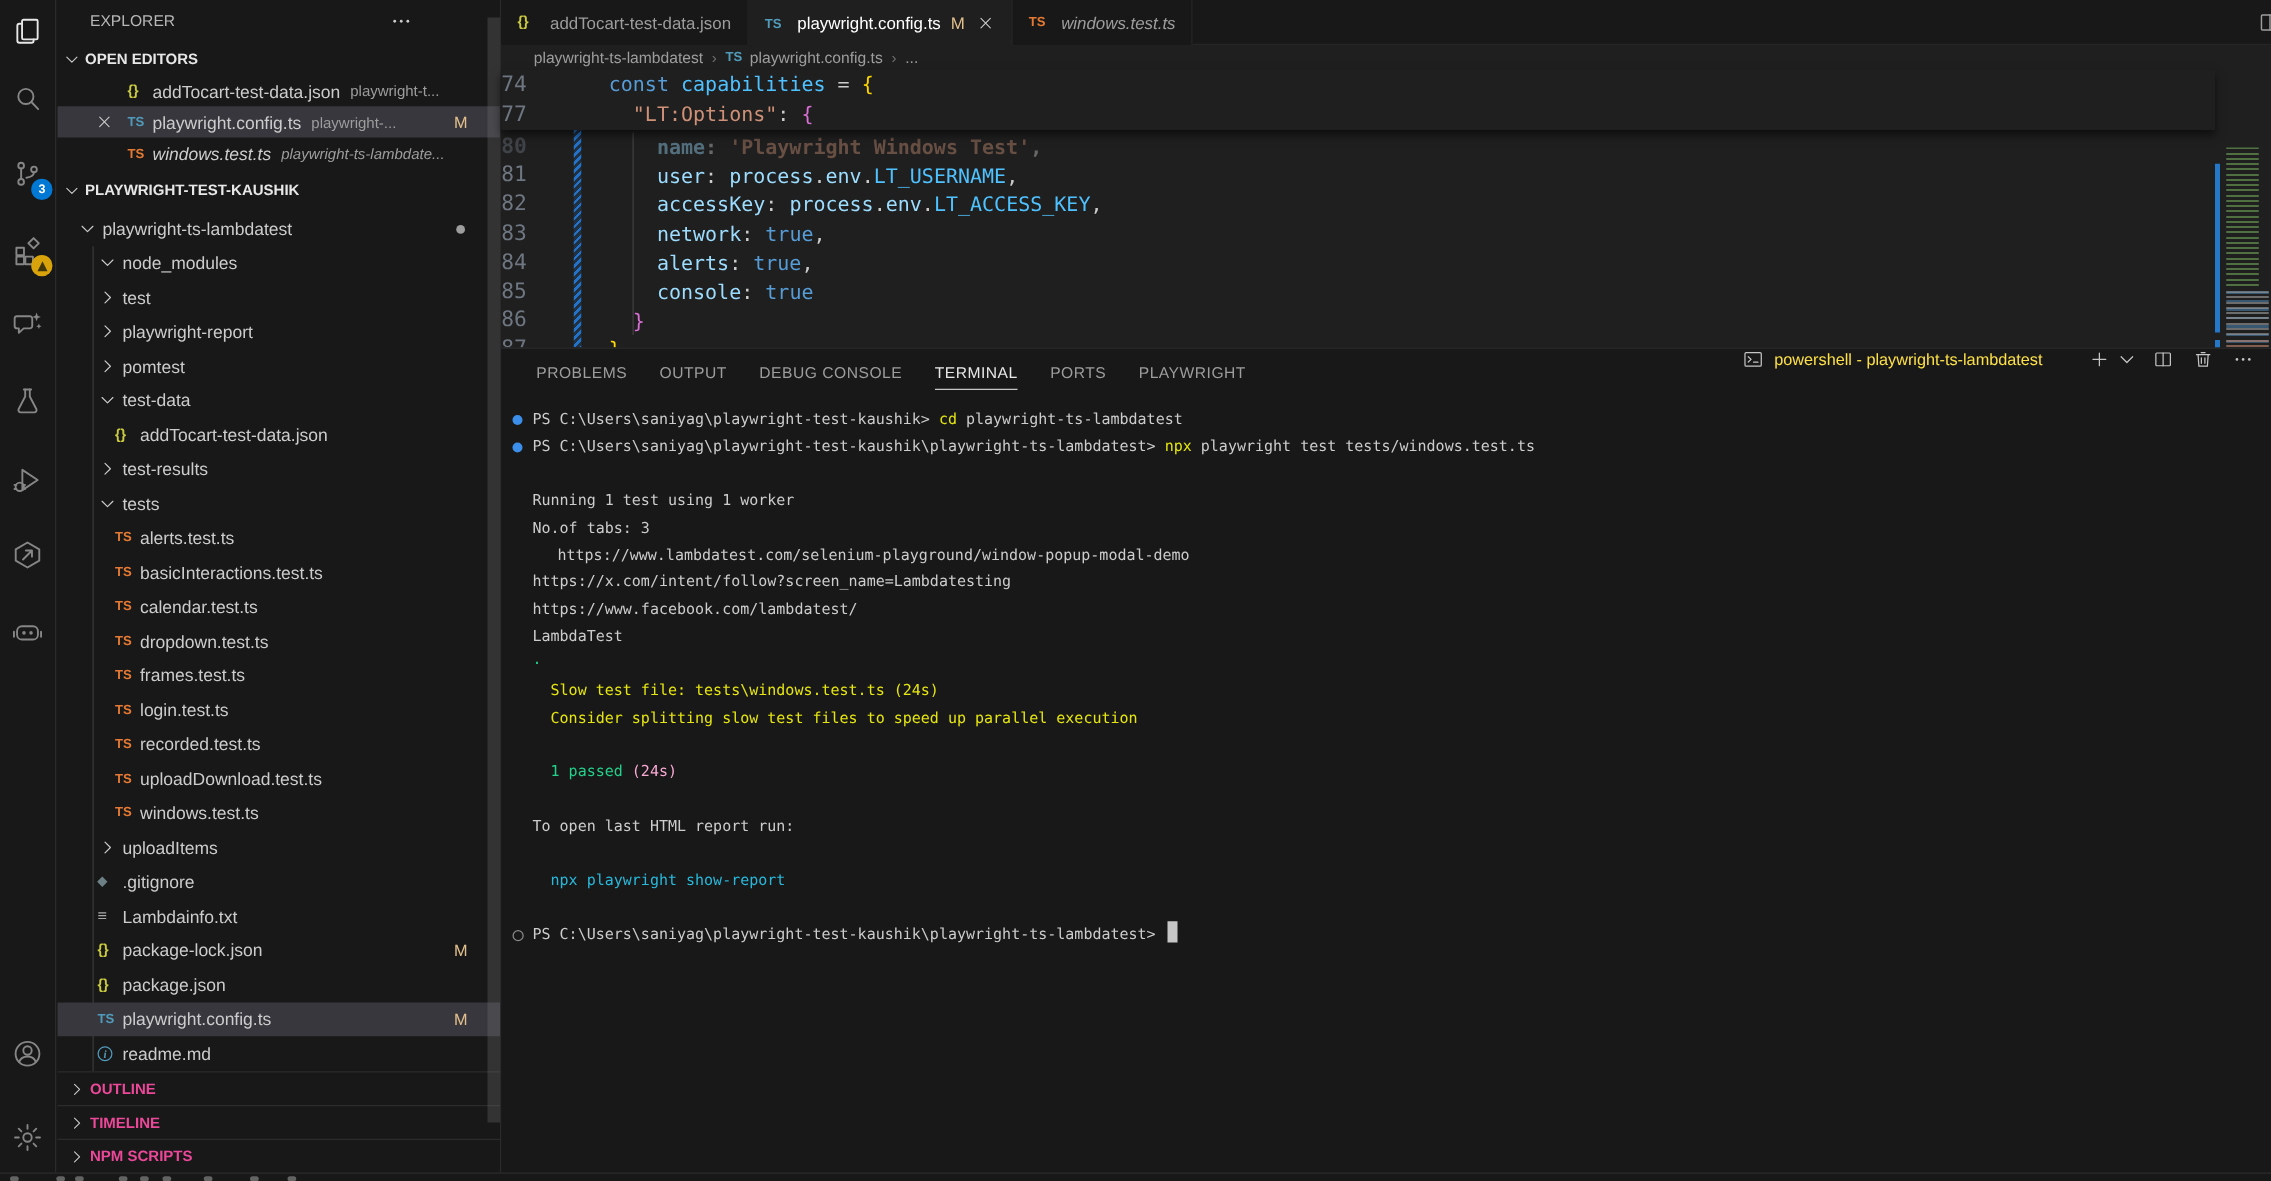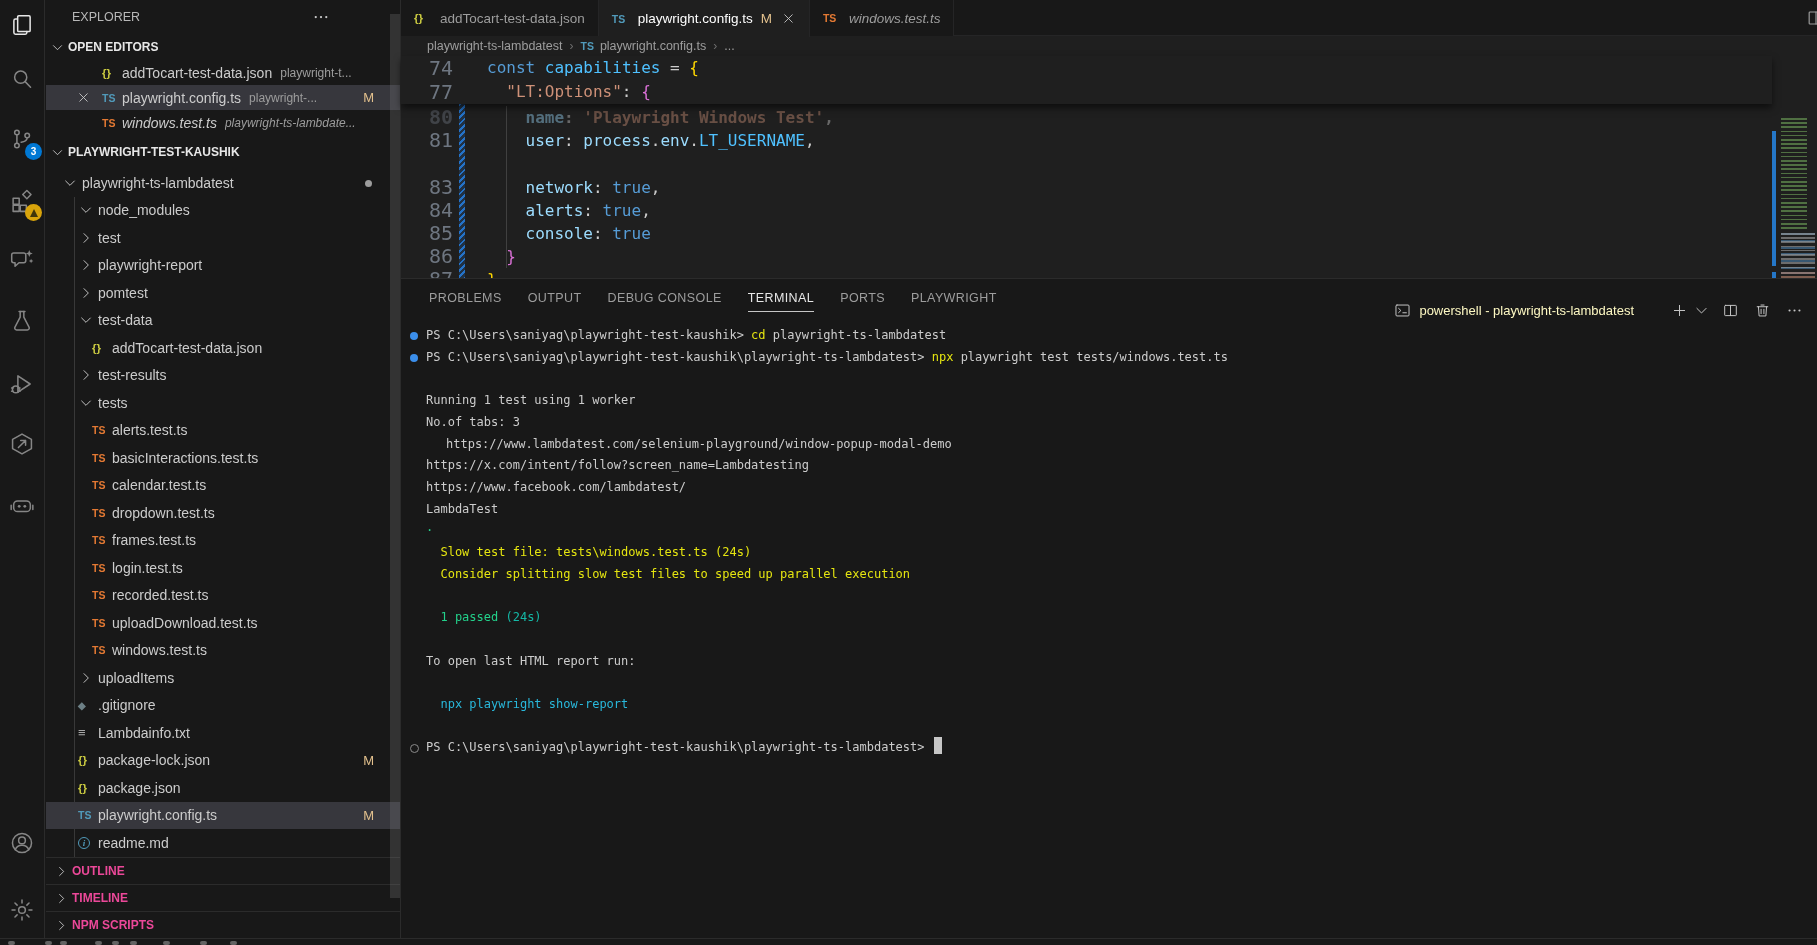--- a/index.html
+++ b/index.html
@@ -70,21 +70,21 @@
   #edactions{position:absolute;right:-9px;top:8px;width:20px;height:20px;color:#9d9d9d;}
   #edactions svg{width:20px;height:20px}
 
   #crumbs{position:absolute;left:0;top:36px;right:0;height:20px;background:#1f1f1f;display:flex;align-items:center;
           padding-left:26px;font-size:12.5px;color:#9d9d9d;gap:2px;}
   .csep{color:#6e6e6e;margin:0 5px;font-size:12px;}
   #crumbs .fico{width:auto;flex:none;margin-right:4px;}
 
   #ed{position:absolute;left:0;top:56px;right:0;height:222px;background:#1f1f1f;}
   .cline{position:absolute;left:0;right:0;height:23.2px;line-height:23.2px;font-family:"DejaVu Sans Mono",monospace;font-size:16px;}
-  .lnum{position:absolute;left:0;width:52px;text-align:right;color:#6e7681;font-size:20px;}
+  .lnum{position:absolute;left:0;width:52px;color:#6e7681;font-size:17px;}
   .ctext{position:absolute;left:86px;white-space:pre;}
   .dimline{opacity:.42;font-weight:bold;}
   .kw{color:#569cd6}.var{color:#4fc1ff}.prop{color:#9cdcfe}.str{color:#ce9178}.pun{color:#cccccc}.br1{color:#ffd700}.br2{color:#da70d6}
   #sticky{position:absolute;left:0;top:0;right:45px;height:48px;background:#1f1f1f;z-index:4;box-shadow:0 4px 7px rgba(0,0,0,.55);}
   #sticky .cline{position:relative;height:24px;line-height:24px;}
   #code{position:absolute;left:0;top:48px;right:45px;height:174px;overflow:hidden;}
   #hatch{position:absolute;left:58px;top:0;bottom:0;width:6px;
          background:repeating-linear-gradient(135deg,#2472c8 0 2px,rgba(36,114,200,.22) 2px 4.5px);}
   #cguide{position:absolute;left:105px;top:2px;width:1px;height:162px;background:#404040;}
 
@@ -96,31 +96,31 @@
                  repeating-linear-gradient(180deg,rgba(86,156,214,.45) 0 2px,transparent 2px 6.8px);}
   .mm3{background:repeating-linear-gradient(180deg,rgba(206,145,120,.55) 0 1.6px,transparent 1.6px 4.2px),
                  repeating-linear-gradient(180deg,rgba(86,156,214,.4) 0 2.4px,transparent 2.4px 7.6px);}
 
   
   #panel{position:absolute;left:0;top:278px;right:0;height:660px;background:#181818;border-top:1px solid #2b2b2b;box-sizing:border-box;}
   #phead{position:absolute;left:0;top:0;right:0;height:40px;}
   #ptabs{position:absolute;left:28px;top:0;height:40px;display:flex;align-items:center;}
   .ptab{margin-right:26px;font-size:12.5px;letter-spacing:.4px;color:#9d9d9d;height:26px;line-height:24px;cursor:pointer;box-sizing:border-box;}
   .ptab.active{color:#e7e7e7;border-bottom:1px solid #c6c6c6;}
-  #pctl{position:absolute;right:14px;top:0;height:40px;display:flex;align-items:flex-end;color:#fef9c3;}
+  #pctl{position:absolute;right:14px;top:0;height:40px;display:flex;align-items:flex-start;color:#fde047;}
   #pctl .tt{display:flex;align-items:center;gap:8px;font-size:13px;margin-right:22px;cursor:pointer;}
   #pctl .pic{width:17px;height:17px;margin-left:15px;cursor:pointer;color:#c5c5c5;}
   #pctl .pic svg{width:17px;height:17px}
   #pctl .pic.sm{margin-left:5px;width:14px;}
   #term{position:absolute;left:0;top:40px;right:0;bottom:0;font-family:"DejaVu Sans Mono",monospace;font-size:12px;}
   .tline{position:absolute;left:25px;right:8px;height:21.7px;line-height:21.7px;white-space:pre;color:#ccc;}
   .tdec{position:absolute;left:9px;width:8px;height:8px;border-radius:50%;}
   .tdec.ok{background:#3b8eea;}
   .tdec.prompt{background:transparent;border:1px solid #8a8a8a;width:7px;height:7px;}
-  .fg{color:#cccccc}.yel{color:#e5e510}.grn{color:#23d18b}.cyn{color:#29b8db}.dim{color:#14b8a6}
+  .fg{color:#cccccc}.yel{color:#e5e510}.grn{color:#23d18b}.cyn{color:#29b8db}.dim{color:#f9a8d4}
   .tcur{display:inline-block;width:8px;height:17px;background:#c6c6c6;vertical-align:text-bottom;margin-left:2px;}
 
   
   #status{position:absolute;left:0;bottom:0;width:1817px;height:7px;background:#181818;border-top:1px solid #2b2b2b;overflow:hidden;box-sizing:border-box;}
   .sblob{position:absolute;top:2px;height:4px;border-radius:2px;background:rgba(190,190,190,.45);}
 </style>
 </head>
 <body>
 
 <div id="app">
@@ -459,20 +459,24 @@
       <div id="code">
         <div id="hatch"></div>
         <div id="cguide"></div>
       <div class="cline dimline" style="top: 2px;">
             <span class="lnum">80</span>
             <span class="ctext"><span class="pun">    </span><span class="prop">name</span><span class="pun">: </span><span class="str">'Playwright Windows Test'</span><span class="pun">,</span></span>
           </div>
           <div class="cline" style="top: 25.2px;">
             <span class="lnum">81</span>
             <span class="ctext"><span class="pun">    </span><span class="prop">user</span><span class="pun">: </span><span class="prop">process</span><span class="pun">.</span><span class="prop">env</span><span class="pun">.</span><span class="var">LT_USERNAME</span><span class="pun">,</span></span>
+          </div>
+          <div class="cline" style="top: 48.4px;">
+            <span class="lnum">82</span>
+            <span class="ctext"><span class="pun">    </span><span class="prop">accessKey</span><span class="pun">: </span><span class="prop">process</span><span class="pun">.</span><span class="prop">env</span><span class="pun">.</span><span class="var">LT_ACCESS_KEY</span><span class="pun">,</span></span>
           </div>
           <div class="cline" style="top: 71.6px;">
             <span class="lnum">83</span>
             <span class="ctext"><span class="pun">    </span><span class="prop">network</span><span class="pun">: </span><span class="kw">true</span><span class="pun">,</span></span>
           </div>
           <div class="cline" style="top: 94.8px;">
             <span class="lnum">84</span>
             <span class="ctext"><span class="pun">    </span><span class="prop">alerts</span><span class="pun">: </span><span class="kw">true</span><span class="pun">,</span></span>
           </div>
           <div class="cline" style="top: 118px;">

